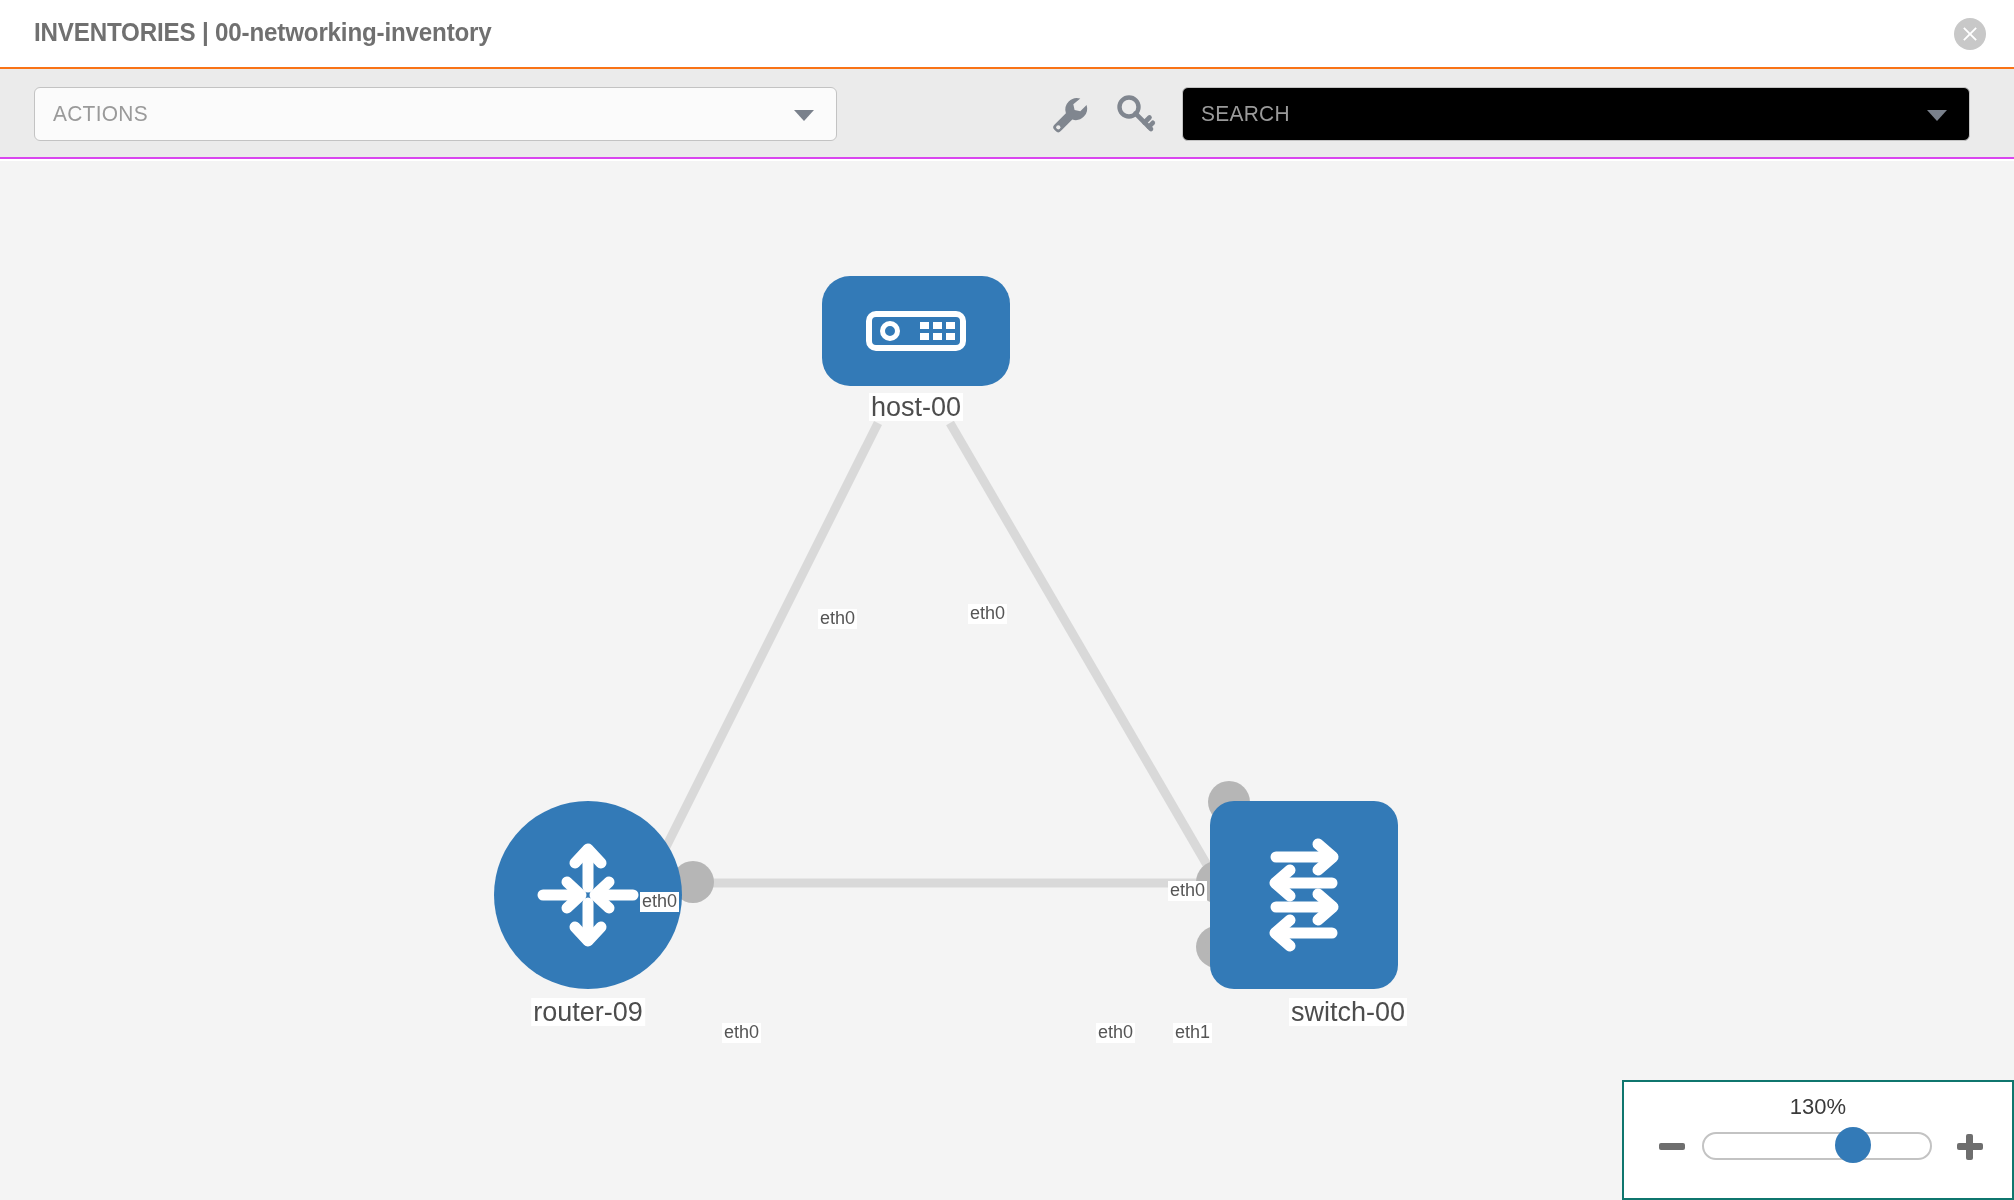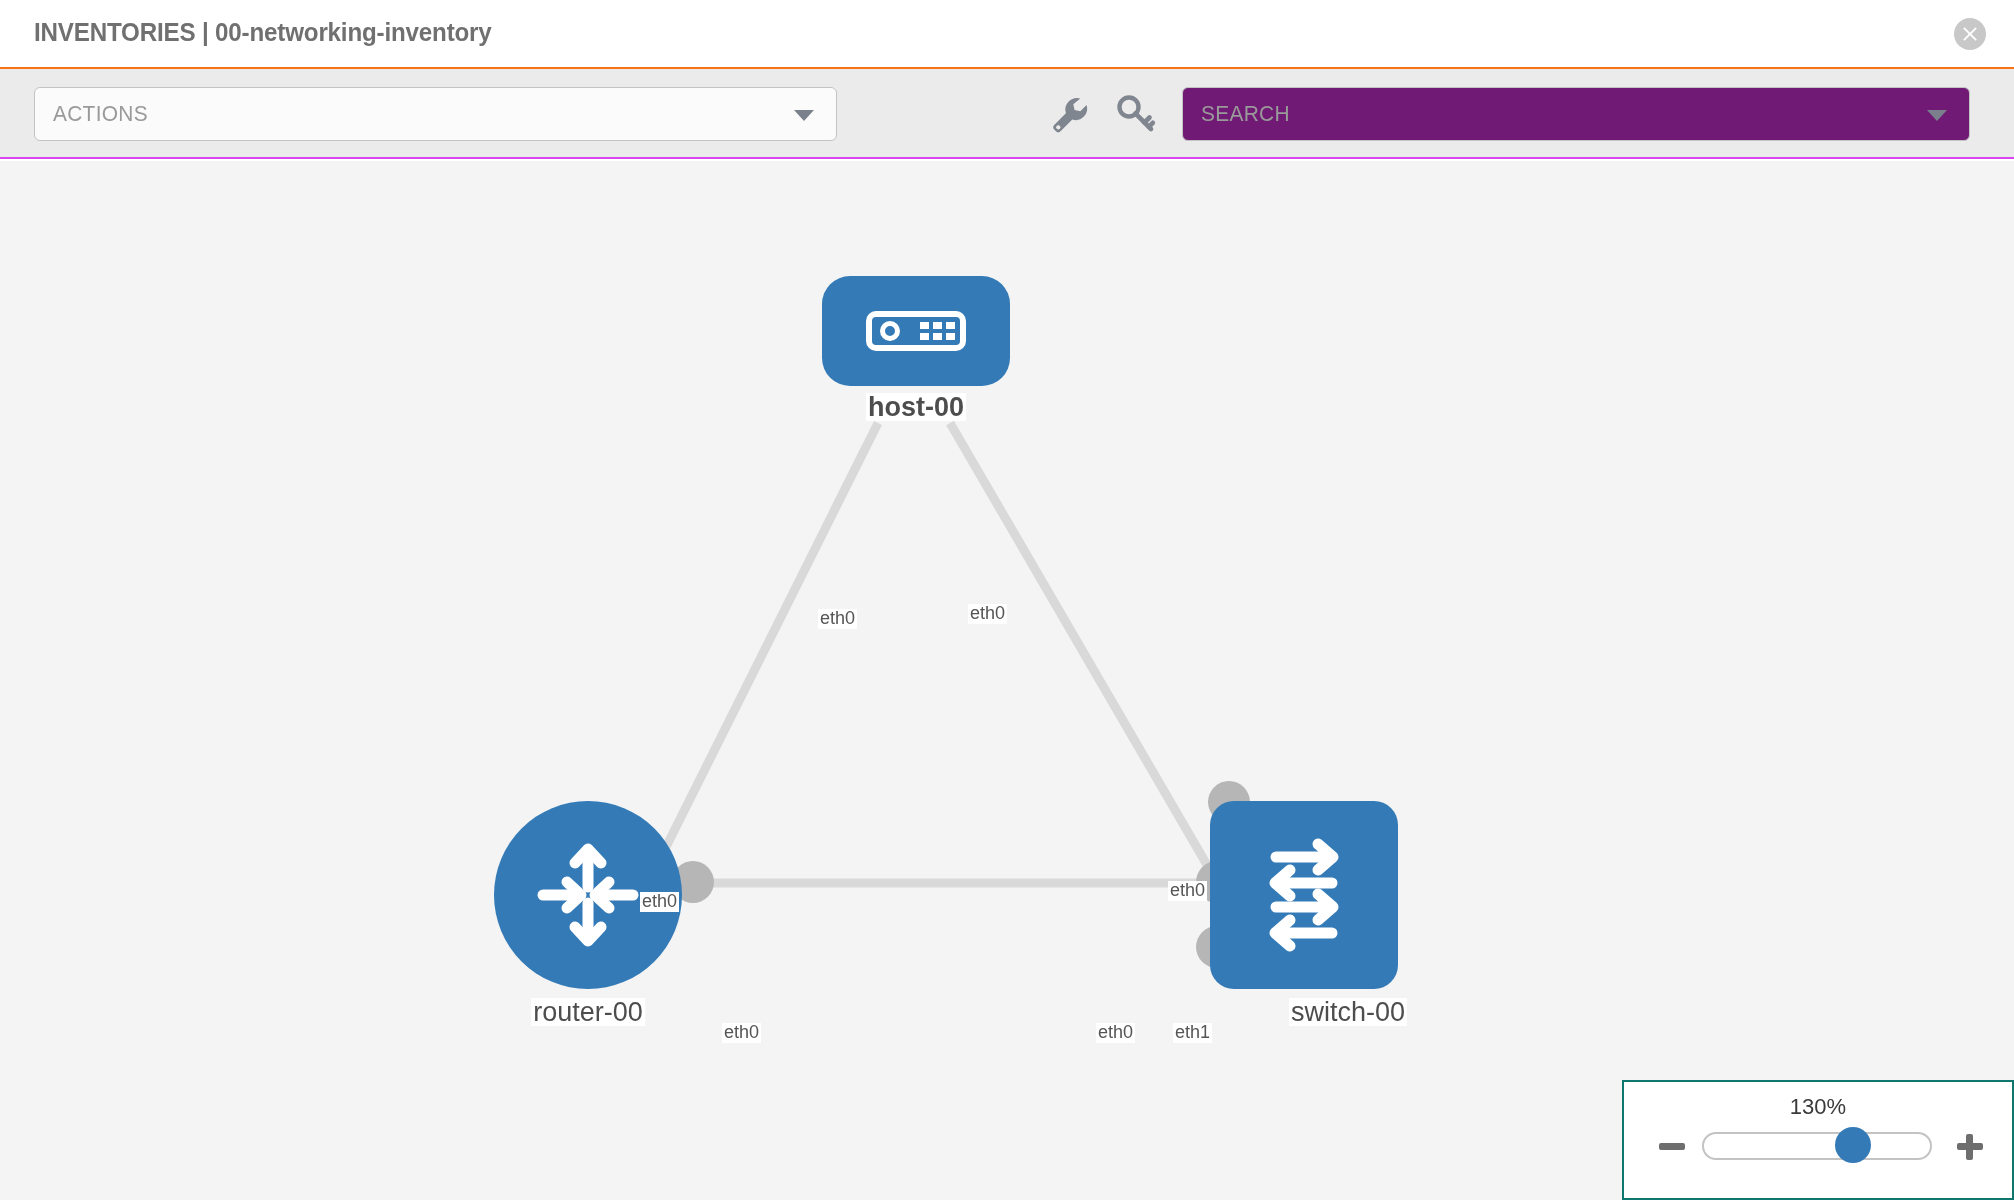--- a/index.html
+++ b/index.html
@@ -101,21 +101,21 @@
   }
   .tool-icon.wrench { left: 1046px; }
   .tool-icon.key    { left: 1113px; }
 
   .search-box {
     position: absolute;
     left: 1182px;
     top: 18px;
     width: 788px;
     height: 54px;
-    background: #701a75;
+    background: #000000;
     border: 1px solid #c3c3c3;
     border-radius: 6px;
     cursor: text;
   }
   .search-label {
     position: absolute;
     left: 18px;
     top: 13px;
     font-size: 22px;
     color: #9a9a9a;
@@ -301,21 +301,21 @@
 
       <line x1="690" y1="722" x2="1215" y2="722" stroke="#d9d9d9" stroke-width="9"></line>
     </svg>
 
     <div class="handle" style="left:672px; top:700px;"></div>
     <div class="handle" style="left:1196px; top:765px;"></div>
     <div class="handle" style="left:1196px; top:700px;"></div>
     <div class="handle" style="left:1205px; top:762px;"></div>
     <div class="handle" style="left:1208px; top:620px;"></div>
 
-    <div class="node" style="left:822px; top:115px; width:188px; height:185px;font-weight:bold;">
+    <div class="node" style="left:822px; top:115px; width:188px; height:185px;">
       <div class="node-shape" style="left:0; top:0; width:188px; height:110px; border-radius:28px;">
         <svg width="100" height="48" viewBox="0 0 100 48">
           <rect x="3" y="7" width="94" height="34" rx="7" ry="7" fill="none" stroke="#ffffff" stroke-width="6"></rect>
           <circle cx="24" cy="24" r="7.5" fill="none" stroke="#ffffff" stroke-width="5"></circle>
           <rect x="54" y="15" width="9" height="7" fill="#ffffff"></rect>
           <rect x="67" y="15" width="9" height="7" fill="#ffffff"></rect>
           <rect x="80" y="15" width="9" height="7" fill="#ffffff"></rect>
           <rect x="54" y="26" width="9" height="7" fill="#ffffff"></rect>
           <rect x="67" y="26" width="9" height="7" fill="#ffffff"></rect>
           <rect x="80" y="26" width="9" height="7" fill="#ffffff"></rect>
@@ -336,21 +336,21 @@
             <path d="M46 91 L59 105 L72 91"></path>
 
             <path d="M14 59 L51 59"></path>
             <path d="M38 46 L52 59 L38 72"></path>
 
             <path d="M104 59 L67 59"></path>
             <path d="M80 46 L66 59 L80 72"></path>
           </g>
         </svg>
       </div>
-      <div class="node-label" style="top:197px;">router-00</div>
+      <div class="node-label" style="top:197px;">router-09</div>
     </div>
 
     <div class="node" style="left:1210px; top:640px; width:188px; height:260px;">
       <div class="node-shape" style="left:0; top:0; width:188px; height:188px; border-radius:24px;">
         <svg width="120" height="120" viewBox="0 0 120 120">
           <g fill="none" stroke="#ffffff" stroke-width="11" stroke-linecap="round" stroke-linejoin="round">
 
             <path d="M32 22 L88 22"></path>
             <path d="M74 9 L89 22 L74 35"></path>
 

